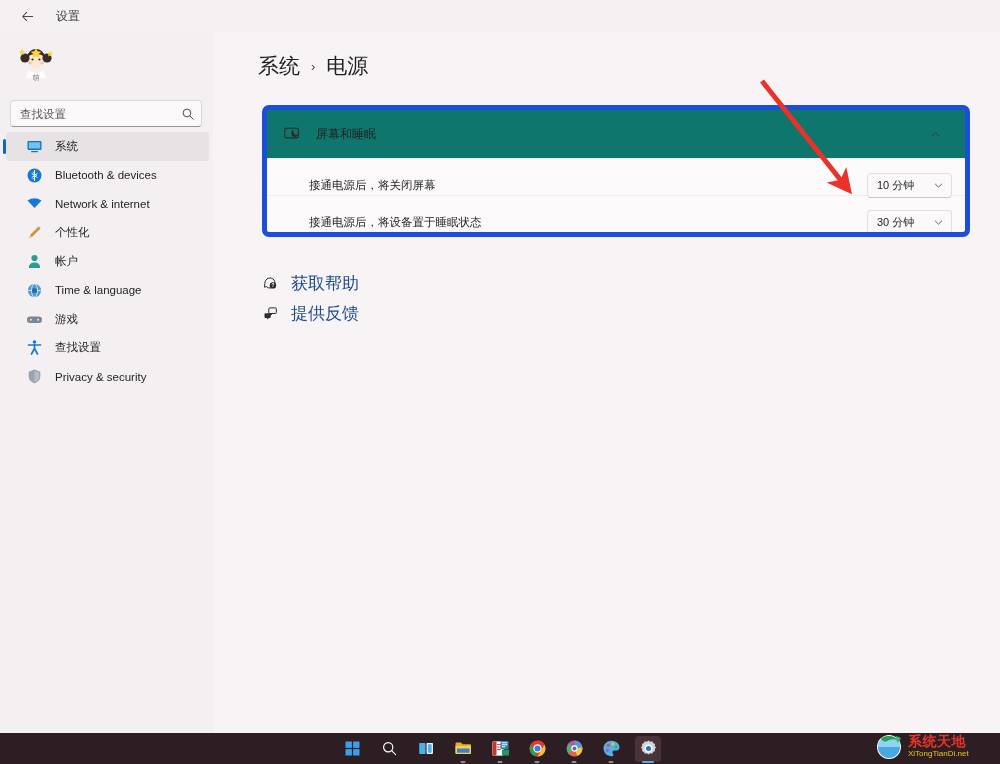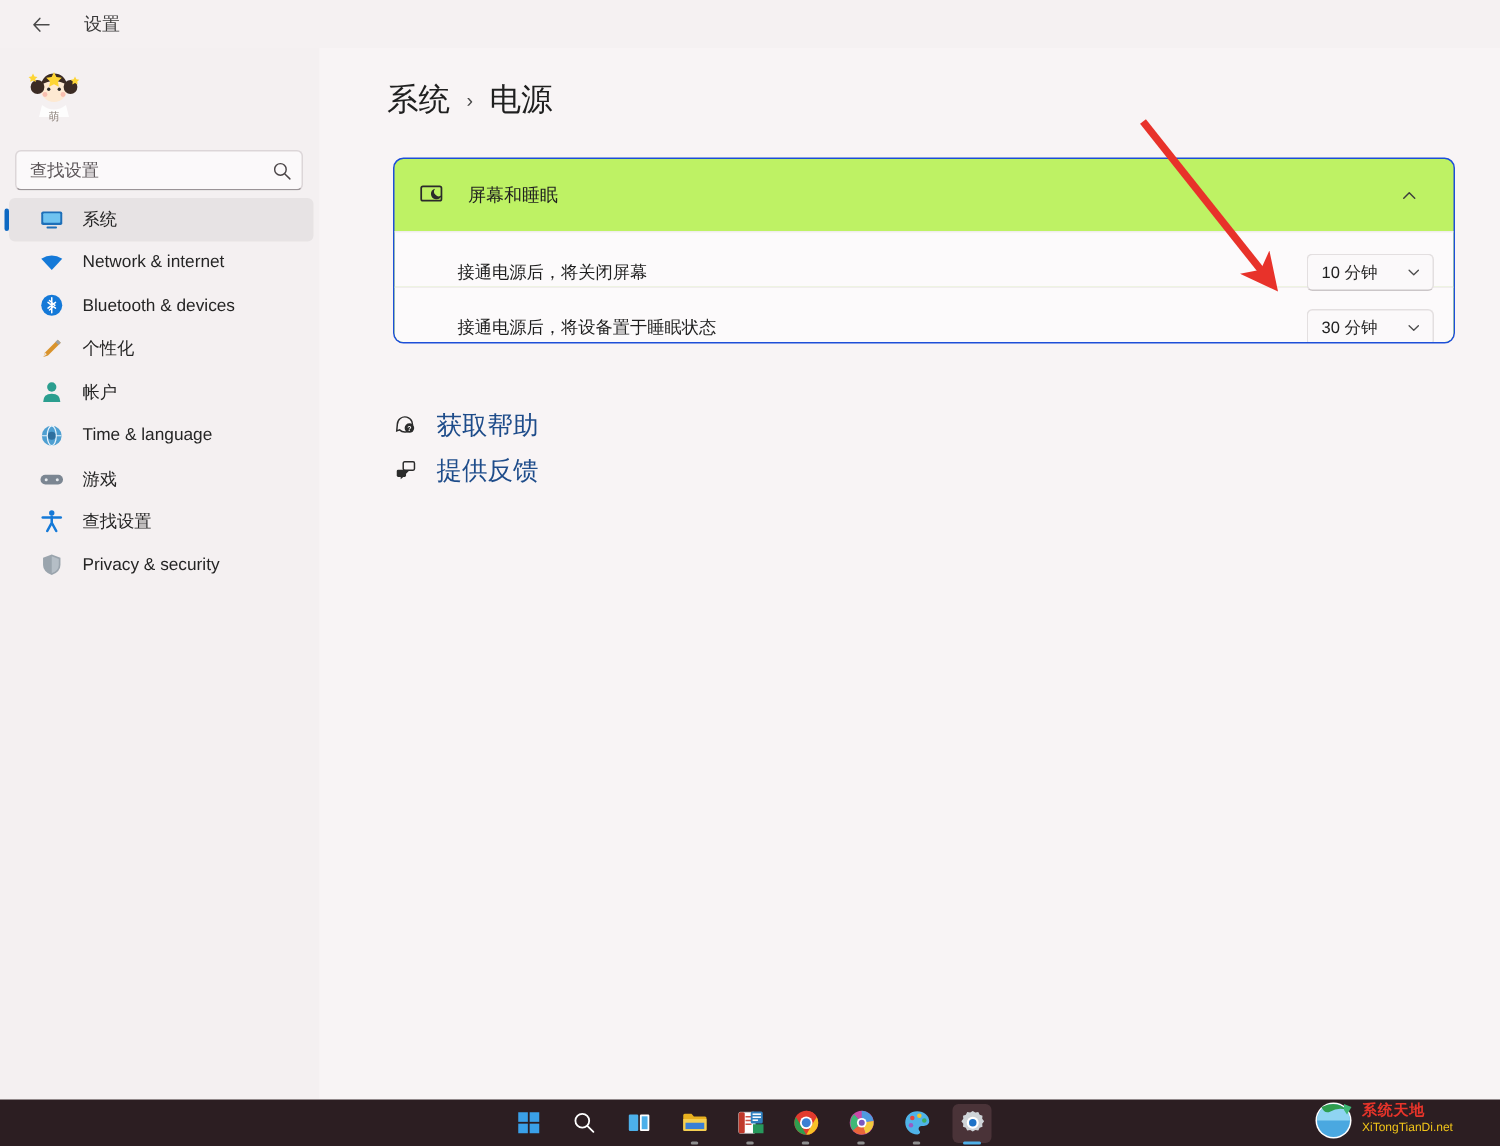--- a/index.html
+++ b/index.html
@@ -135,22 +135,22 @@
     font-size: 21px;
     color: #1f1f1f;
   }
   .crumb-sep { font-size: 13px; color: #4a4a4a; }
   .crumb-link { color: #1f1f1f; }
 
   .card {
     position: absolute;
     left: 49px; top: 73px;
     width: 708px;
-    background: #bef264;
-    border: 1px solid #1d4ed8;
+    background: #0f766e;
+    border: 5px solid #1d4ed8;
     border-radius: 7px;
     overflow: hidden;
   }
   .card-header {
     height: 48px;
     display: flex;
     align-items: center;
     padding: 0 18px 0 15px;
   }
   .card-header-icon {
@@ -273,21 +273,21 @@
   .watermark {
     position: absolute;
     right: 4px; top: 729px;
     width: 122px; height: 34px;
     display: flex;
     align-items: center;
     gap: 4px;
   }
   .wm-text { display: flex; flex-direction: column; line-height: 1; }
   .wm-main {
-    font-size: 10px;
+    font-size: 14px;
     font-weight: bold;
     color: #e8342a;
     letter-spacing: 0.5px;
   }
   .wm-sub {
     font-size: 8px;
     font-weight: normal;
     color: #f0c419;
     margin-top: 2px;
   }
@@ -348,34 +348,34 @@
             <rect x="2.8" y="4.2" width="11.4" height="6.3" rx="0.6" fill="#6fc3f0"></rect>
             <rect x="5" y="13" width="7" height="1.3" rx="0.6" fill="#1d6fb8"></rect>
           </svg>
         </span>
         <span class="navlabel">系统</span>
       </div>
 
       <div class="navitem">
         <span class="navicon">
           <svg width="17" height="17" viewBox="0 0 17 17">
-            <path d="M1.5 5.5 Q8.5 1 15.5 5.5 L8.5 13 z" fill="#1479d8"></path>
-          </svg>
-        </span>
-        <span class="navlabel">Network &amp; internet</span>
-      </div>
-
-      <div class="navitem">
-        <span class="navicon">
-          <svg width="17" height="17" viewBox="0 0 17 17">
             <circle cx="8.5" cy="8.5" r="7" fill="#1479d8"></circle>
             <path d="M7 5.3 L10.6 8.5 L7 11.7 M8.5 3.5 L8.5 13.5 M6 6.6 L11 10.4 M6 10.4 L11 6.6" fill="none" stroke="#ffffff" stroke-width="1" stroke-linejoin="round" stroke-linecap="round"></path>
           </svg>
         </span>
         <span class="navlabel">Bluetooth &amp; devices</span>
+      </div>
+
+      <div class="navitem">
+        <span class="navicon">
+          <svg width="17" height="17" viewBox="0 0 17 17">
+            <path d="M1.5 5.5 Q8.5 1 15.5 5.5 L8.5 13 z" fill="#1479d8"></path>
+          </svg>
+        </span>
+        <span class="navlabel">Network &amp; internet</span>
       </div>
 
       <div class="navitem">
         <span class="navicon">
           <svg width="17" height="17" viewBox="0 0 17 17">
             <path d="M12.5 2.5 L14.5 4.5 L6 13 L3 14 L4 11 z" fill="#d9932c"></path>
             <path d="M12.5 2.5 L14.5 4.5 L13 6 L11 4 z" fill="#9ba3aa"></path>
             <path d="M3 14 L4 11 L5.2 12.2 z" fill="#e9e3dd"></path>
           </svg>
         </span>

